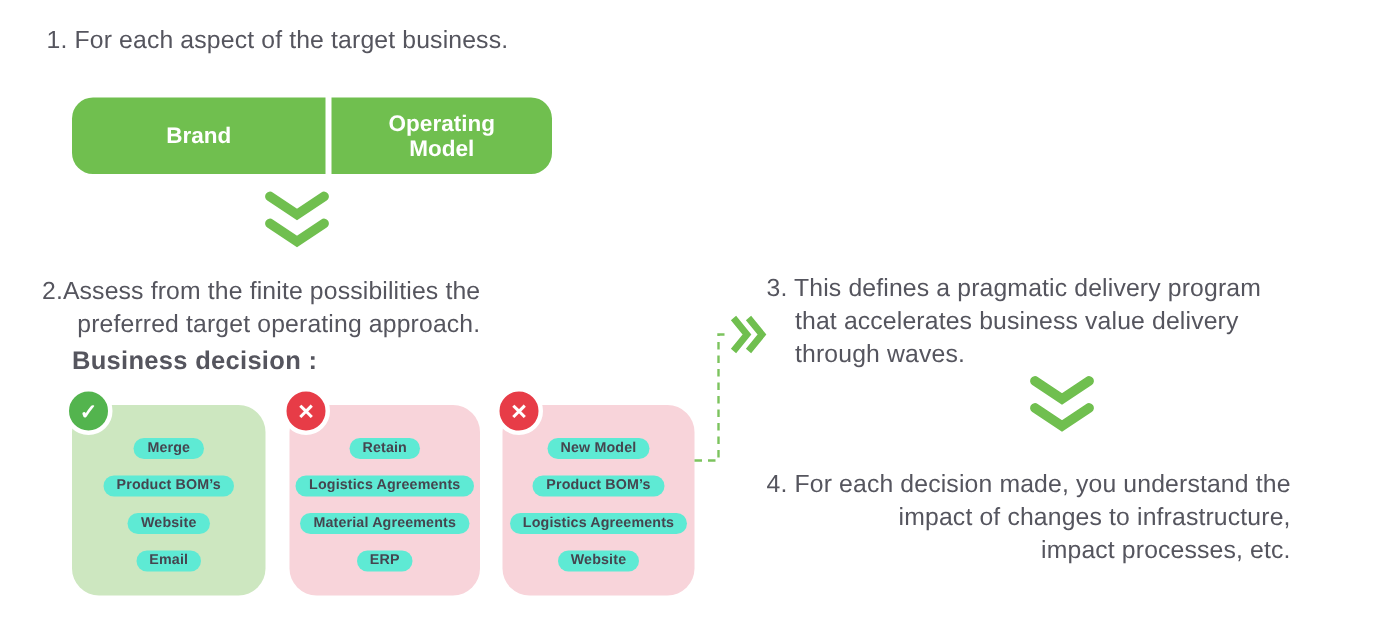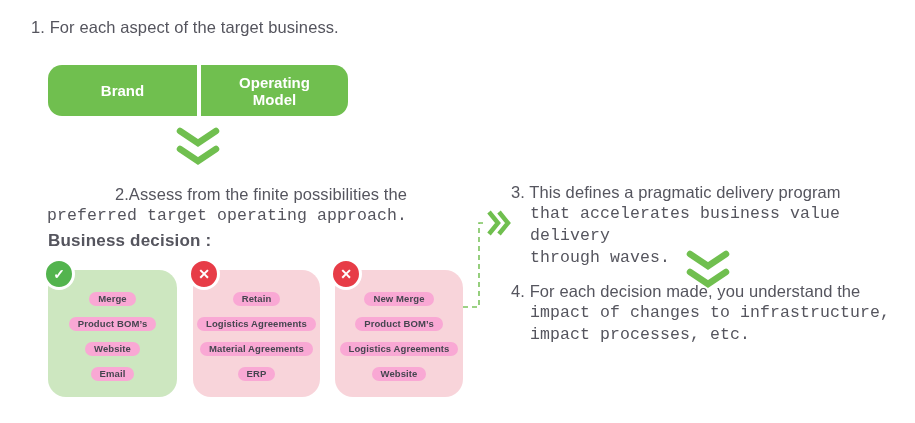--- a/index.html
+++ b/index.html
@@ -2,29 +2,29 @@
 <html><head>
 <meta charset="utf-8">
 <style>
   html,body{margin:0;padding:0;}
   body{
     width:915px;height:423px;position:relative;background:#ffffff;
     font-family:"Liberation Sans",sans-serif;color:#55555e;overflow:hidden;
   }
   .step{position:absolute;font-size:16.5px;line-height:22px;letter-spacing:.1px;color:#55555e;}
   .step .line{display:block;}
-  .step .line:not(:first-child){padding-left:19px;font-family:Liberation Mono, monospace;}
+  .step .line:not(:first-child){padding-left:19px;}
 
   
   .aspect-row{position:absolute;left:48px;top:65px;display:flex;gap:4px;}
   .aspect-box{
     background:#70bf4f;color:#ffffff;font-weight:bold;font-size:15px;line-height:17px;
     height:51px;display:flex;align-items:center;justify-content:center;text-align:center;
   }
-  .aspect-box.left{width:149px;border-radius:14px 0 0 14px;}
+  .aspect-box.left{width:169px;border-radius:14px 0 0 14px;}
   .aspect-box.right{width:147px;border-radius:0 14px 14px 0;}
   .aspect-box.right span{display:inline-block;max-width:90px;}
 
   .chev{position:absolute;}
 
   
   .bd-label{position:absolute;left:48px;top:231px;font-size:17px;font-weight:bold;color:#55555e;letter-spacing:.2px;}
 
   
   .card{position:absolute;top:270px;height:127px;border-radius:18px;}
@@ -32,21 +32,21 @@
   .card.pink{background:#f8d4da;}
   .badge{
     position:absolute;left:-5px;top:-12px;width:26px;height:26px;border-radius:50%;
     border:3px solid #ffffff;display:flex;align-items:center;justify-content:center;
     color:#ffffff;font-size:14px;font-weight:bold;line-height:1;
   }
   .badge.ok{background:#53b44e;}
   .badge.no{background:#e73c47;}
   .pills{display:flex;flex-direction:column;align-items:center;padding-top:22px;gap:11px;}
   .pill{
-    background:#f9a8d4;border-radius:9px;height:14px;line-height:14px;padding:0 9px;
+    background:#5eead4;border-radius:9px;height:14px;line-height:14px;padding:0 9px;
     font-size:9.5px;font-weight:bold;color:#45454f;white-space:nowrap;letter-spacing:.1px;
   }
 
   .connector{position:absolute;left:455px;top:205px;}
 </style>
 </head>
 <body>
 
 <div class="step" style="left:31px;top:16px;">
   <span class="line">1. For each aspect of the target business.</span>
@@ -95,21 +95,21 @@
     <span class="pill">Material Agreements</span>
     <span class="pill">ERP</span>
   </div>
 </div>
 
 <div class="card pink" style="left:335px;width:128px;">
   <div class="badge no">
     <span>✕</span>
   </div>
   <div class="pills">
-    <span class="pill">New Merge</span>
+    <span class="pill">New Model</span>
     <span class="pill">Product BOM’s</span>
     <span class="pill">Logistics Agreements</span>
     <span class="pill">Website</span>
   </div>
 </div>
 
 <svg class="connector" width="62" height="112" viewBox="0 0 62 112">
   <path d="M8 102 L24 102 L24 18 L31 18" fill="none" stroke="#7cc35e" stroke-width="1.6" stroke-dasharray="5 4"></path>
   <g>
     <path d="M34 7 L43 18 L34 29" fill="none" stroke="#70bf4f" stroke-width="4.5" stroke-linejoin="miter"></path>
@@ -121,17 +121,17 @@
   <span class="line">3. This defines a pragmatic delivery program</span>
   <span class="line">that accelerates business value delivery</span>
   <span class="line">through waves.</span>
 </div>
 
 <svg class="chev" style="left:686px;top:249px;" width="44" height="44" viewBox="0 0 44 44">
   <path d="M4 5 L22 17 L40 5" fill="none" stroke="#70bf4f" stroke-width="6.5" stroke-linecap="round" stroke-linejoin="miter"></path>
   <path d="M4 23 L22 35 L40 23" fill="none" stroke="#70bf4f" stroke-width="6.5" stroke-linecap="round" stroke-linejoin="miter"></path>
 </svg>
 
-<div class="step" style="left:511px;top:280px;">
+<div class="step" style="left:511px;top:312px;text-align:right;">
   <span class="line">4. For each decision made, you understand the</span>
   <span class="line">impact of changes to infrastructure,</span>
   <span class="line">impact processes, etc.</span>
 </div>
 
 </body></html>

